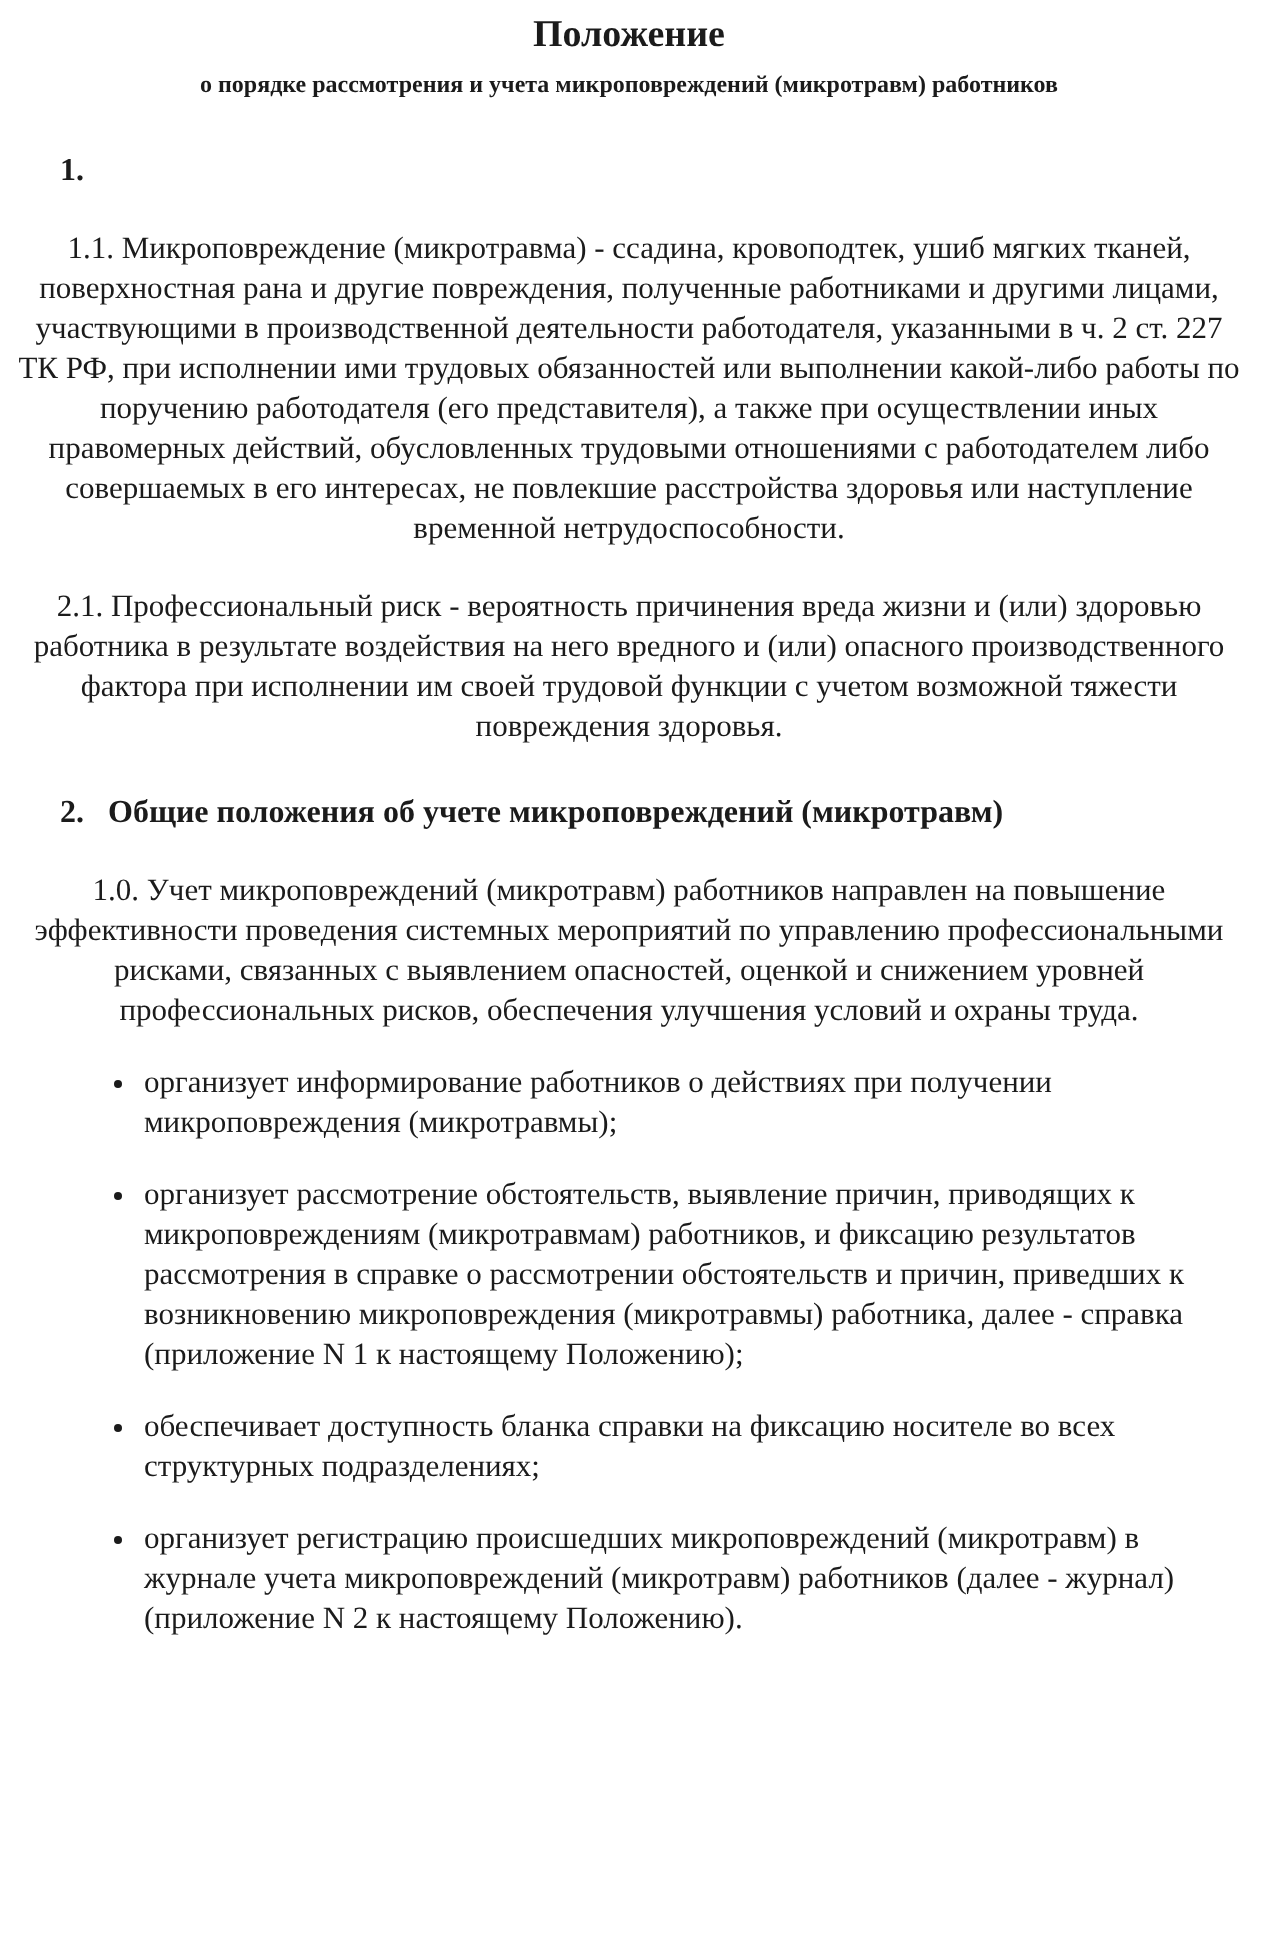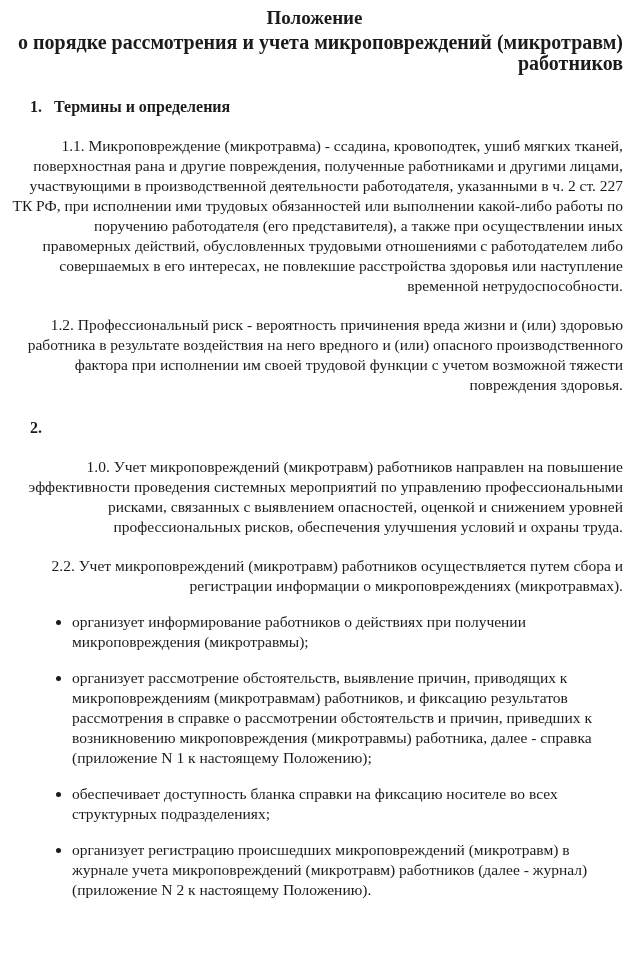--- a/index.html
+++ b/index.html
@@ -20,40 +20,40 @@
     overflow: hidden;
   }
   .doc-title {
     text-align: center;
     font-weight: bold;
     font-size: 19px;
     line-height: 24px;
     margin: 2px 0 0 0;
   }
   .doc-subtitle {
-    text-align: right;
+    text-align: center;
     font-weight: bold;
-    font-size: 20px;
+    font-size: 12px;
     line-height: 21px;
     margin: 2px 0 0 0;
   }
   .section-heading {
     font-weight: bold;
     font-size: 16px;
     line-height: 21px;
     margin: 22px 0 0 24px;
     display: flex;
   }
   .section-heading .num {
     width: 24px;
     flex: 0 0 auto;
   }
   .para {
     margin: 19px 0 0 0;
-    text-align: right;
+    text-align: center;
   }
   ul.bullets {
     margin: 0;
     padding: 0 0 0 50px;
     list-style: disc outside;
   }
   ul.bullets li {
     margin: 16px;
     padding-left: 0;
   }
@@ -62,32 +62,31 @@
 <body>
 
 <div class="page">
 
   <h1 class="doc-title">Положение</h1>
   <h2 class="doc-subtitle">о порядке рассмотрения и учета микроповреждений (микротравм) работников</h2>
 
   <div>
     <h3 class="section-heading">
       <span class="num">1.</span>
-      <span>Термины и определения</span>
     </h3>
     <p class="para">1.1. Микроповреждение (микротравма) - ссадина, кровоподтек, ушиб мягких тканей, поверхностная рана и другие повреждения, полученные работниками и другими лицами, участвующими в производственной деятельности работодателя, указанными в ч. 2 ст. 227 ТК РФ, при исполнении ими трудовых обязанностей или выполнении какой-либо работы по поручению работодателя (его представителя), а также при осуществлении иных правомерных действий, обусловленных трудовыми отношениями с работодателем либо совершаемых в его интересах, не повлекшие расстройства здоровья или наступление временной нетрудоспособности.</p>
-    <p class="para">1.2. Профессиональный риск - вероятность причинения вреда жизни и (или) здоровью работника в результате воздействия на него вредного и (или) опасного производственного фактора при исполнении им своей трудовой функции с учетом возможной тяжести повреждения здоровья.</p>
+    <p class="para">2.1. Профессиональный риск - вероятность причинения вреда жизни и (или) здоровью работника в результате воздействия на него вредного и (или) опасного производственного фактора при исполнении им своей трудовой функции с учетом возможной тяжести повреждения здоровья.</p>
   </div>
 
   <div>
     <h3 class="section-heading">
       <span class="num">2.</span>
+      <span>Общие положения об учете микроповреждений (микротравм)</span>
     </h3>
     <p class="para">1.0. Учет микроповреждений (микротравм) работников направлен на повышение эффективности проведения системных мероприятий по управлению профессиональными рисками, связанных с выявлением опасностей, оценкой и снижением уровней профессиональных рисков, обеспечения улучшения условий и охраны труда.</p>
-    <p class="para">2.2. Учет микроповреждений (микротравм) работников осуществляется путем сбора и регистрации информации о микроповреждениях (микротравмах).</p>
     <ul class="bullets">
       <li>организует информирование работников о действиях при получении микроповреждения (микротравмы);</li>
       <li>организует рассмотрение обстоятельств, выявление причин, приводящих к микроповреждениям (микротравмам) работников, и фиксацию результатов рассмотрения в справке о рассмотрении обстоятельств и причин, приведших к возникновению микроповреждения (микротравмы) работника, далее - справка (приложение N 1 к настоящему Положению);</li>
       <li>обеспечивает доступность бланка справки на фиксацию носителе во всех структурных подразделениях;</li>
       <li>организует регистрацию происшедших микроповреждений (микротравм) в журнале учета микроповреждений (микротравм) работников (далее - журнал) (приложение N 2 к настоящему Положению).</li>
     </ul>
 
   </div>
 
 </div>

